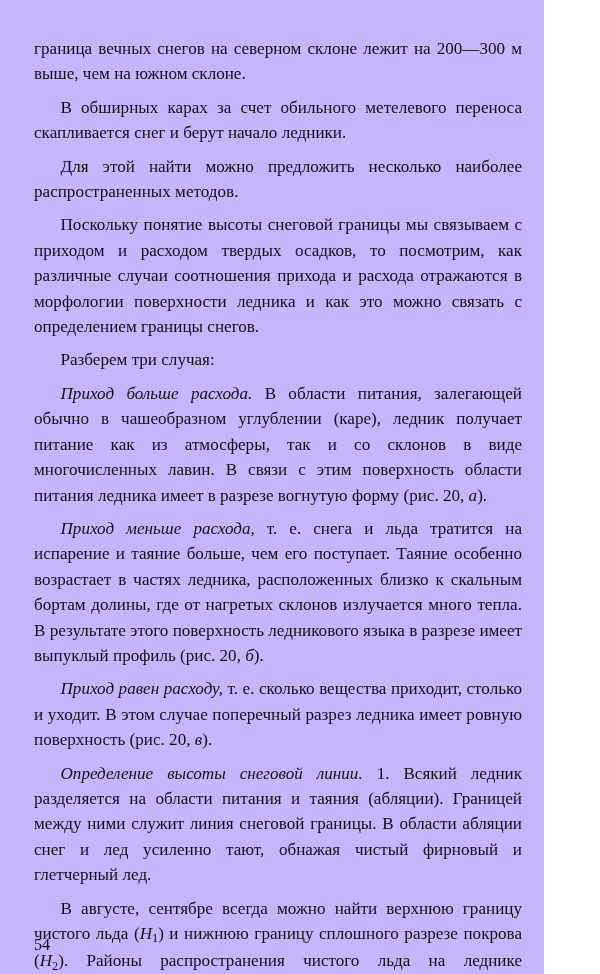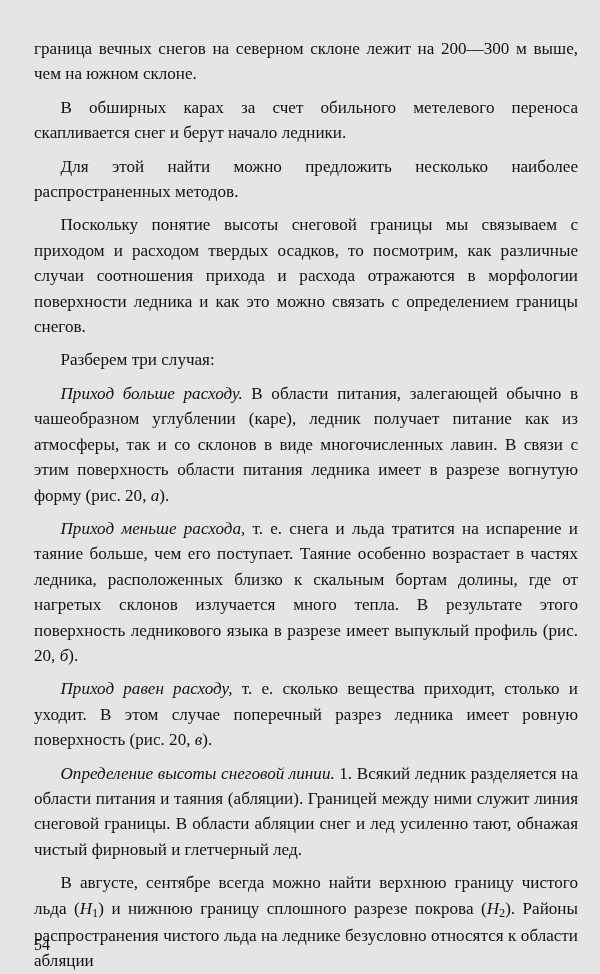--- a/index.html
+++ b/index.html
@@ -8,25 +8,25 @@
   }
   body {
     width: 600px;
     height: 974px;
     background: #ffffff;
     font-family: "Liberation Serif", serif;
     color: #1a1a1a;
   }
   .page {
     position: relative;
-    width: 600px;
+    width: 544px;
     height: 974px;
     box-sizing: border-box;
     padding: 36px 22px 0 34px;
-    background: #e5e5e5;
+    background: #c4b5fd;
   }
   .textblock {
     font-size: 17.1px;
     line-height: 25.4px;
     text-align: justify;
     text-justify: inter-word;
     color: #111111;
     -webkit-font-smoothing: antialiased;
   }
   .para {
@@ -61,20 +61,20 @@
 </head>
 <body>
 
 <div class="page">
   <div class="textblock" id="textblock">
       <p class="para noindent"><span>граница вечных снегов  на северном склоне  лежит  на 200—300 м выше, чем на южном склоне.</span></p>
       <p class="para"><span>В обширных карах за счет обильного метелевого переноса скапливается снег и берут начало ледники.</span></p>
       <p class="para"><span>Для этой найти можно предложить несколько наиболее распространенных методов.</span></p>
       <p class="para"><span>Поскольку понятие высоты снеговой границы мы связываем с приходом и расходом твердых осадков, то посмотрим, как различные случаи соотношения прихода и расхода отражаются в морфологии поверхности ледника и как это можно связать с определением границы снегов.</span></p>
       <p class="para"><span>Разберем три случая:</span></p>
-      <p class="para"><span class="italic">Приход больше расходу.</span><span> В области питания, залегающей обычно в чашеобразном углублении (каре), ледник получает питание как из атмосферы, так и со склонов в виде многочисленных лавин. В связи с этим поверхность области питания ледника имеет в разрезе вогнутую форму (рис. 20, </span><span class="italic">а</span><span>).</span></p>
+      <p class="para"><span class="italic">Приход больше расхода.</span><span> В области питания, залегающей обычно в чашеобразном углублении (каре), ледник получает питание как из атмосферы, так и со склонов в виде многочисленных лавин. В связи с этим поверхность области питания ледника имеет в разрезе вогнутую форму (рис. 20, </span><span class="italic">а</span><span>).</span></p>
       <p class="para"><span class="italic">Приход меньше расхода,</span><span> т. е. снега и льда тратится на испарение и таяние больше, чем его поступает. Таяние особенно возрастает в частях ледника, расположенных близко к скальным бортам долины, где от нагретых склонов излучается много тепла. В результате этого поверхность ледникового языка в разрезе имеет выпуклый профиль (рис. 20, </span><span class="italic">б</span><span>).</span></p>
       <p class="para"><span class="italic">Приход равен расходу,</span><span> т. е. сколько вещества приходит, столько и уходит. В этом случае поперечный разрез ледника имеет ровную поверхность (рис. 20, </span><span class="italic">в</span><span>).</span></p>
       <p class="para"><span class="italic">Определение высоты снеговой линии.</span><span> 1. Всякий ледник разделяется на области питания и таяния (абляции). Границей между ними служит линия снеговой границы. В области абляции снег и лед усиленно тают, обнажая чистый фирновый и глетчерный лед.</span></p>
       <p class="para"><span>В августе, сентябре всегда можно найти верхнюю границу чистого льда (</span><span class="italic">H</span><sub>1</sub><span>) и нижнюю границу сплошного разрезе покрова (</span><span class="italic">H</span><sub>2</sub><span>). Районы распространения чистого льда на леднике безусловно относятся к области абляции</span></p>
     </div>
   <div class="page-number">54</div>
 </div>
 
 </body></html>

